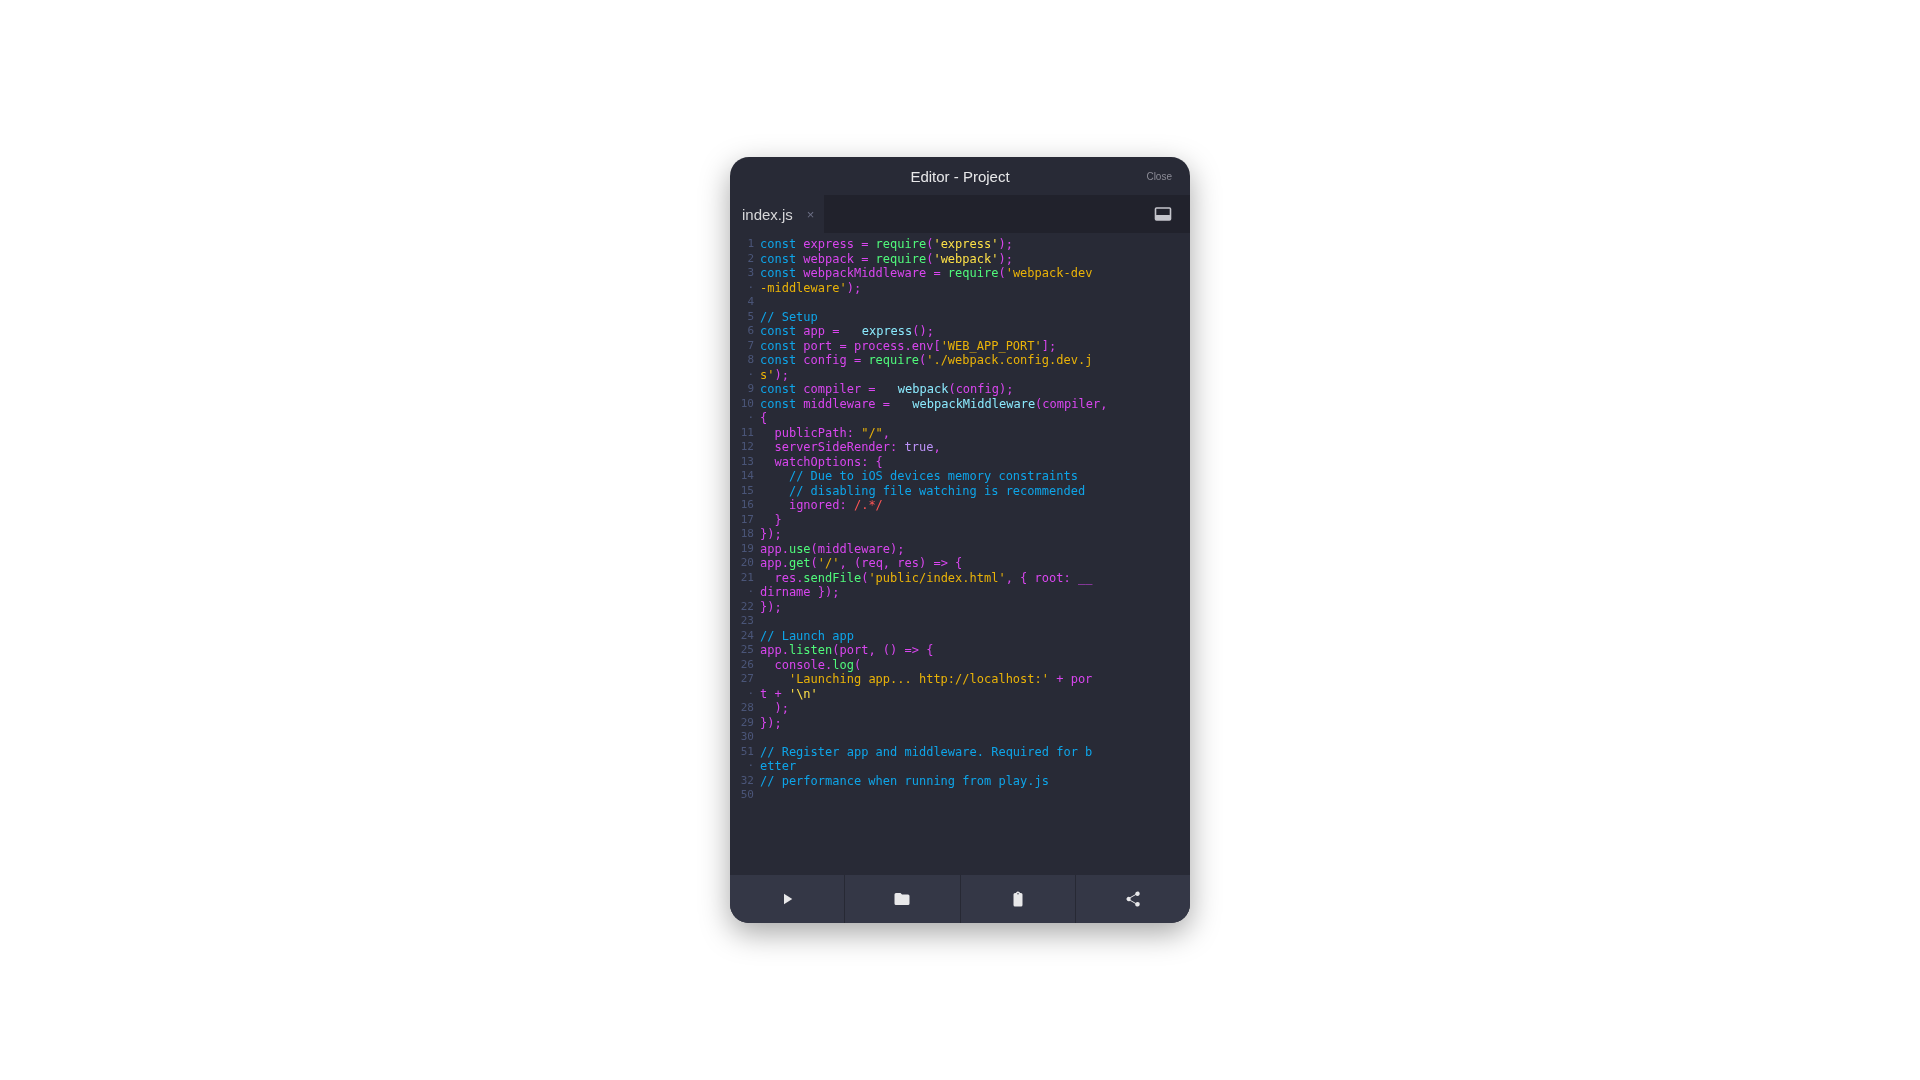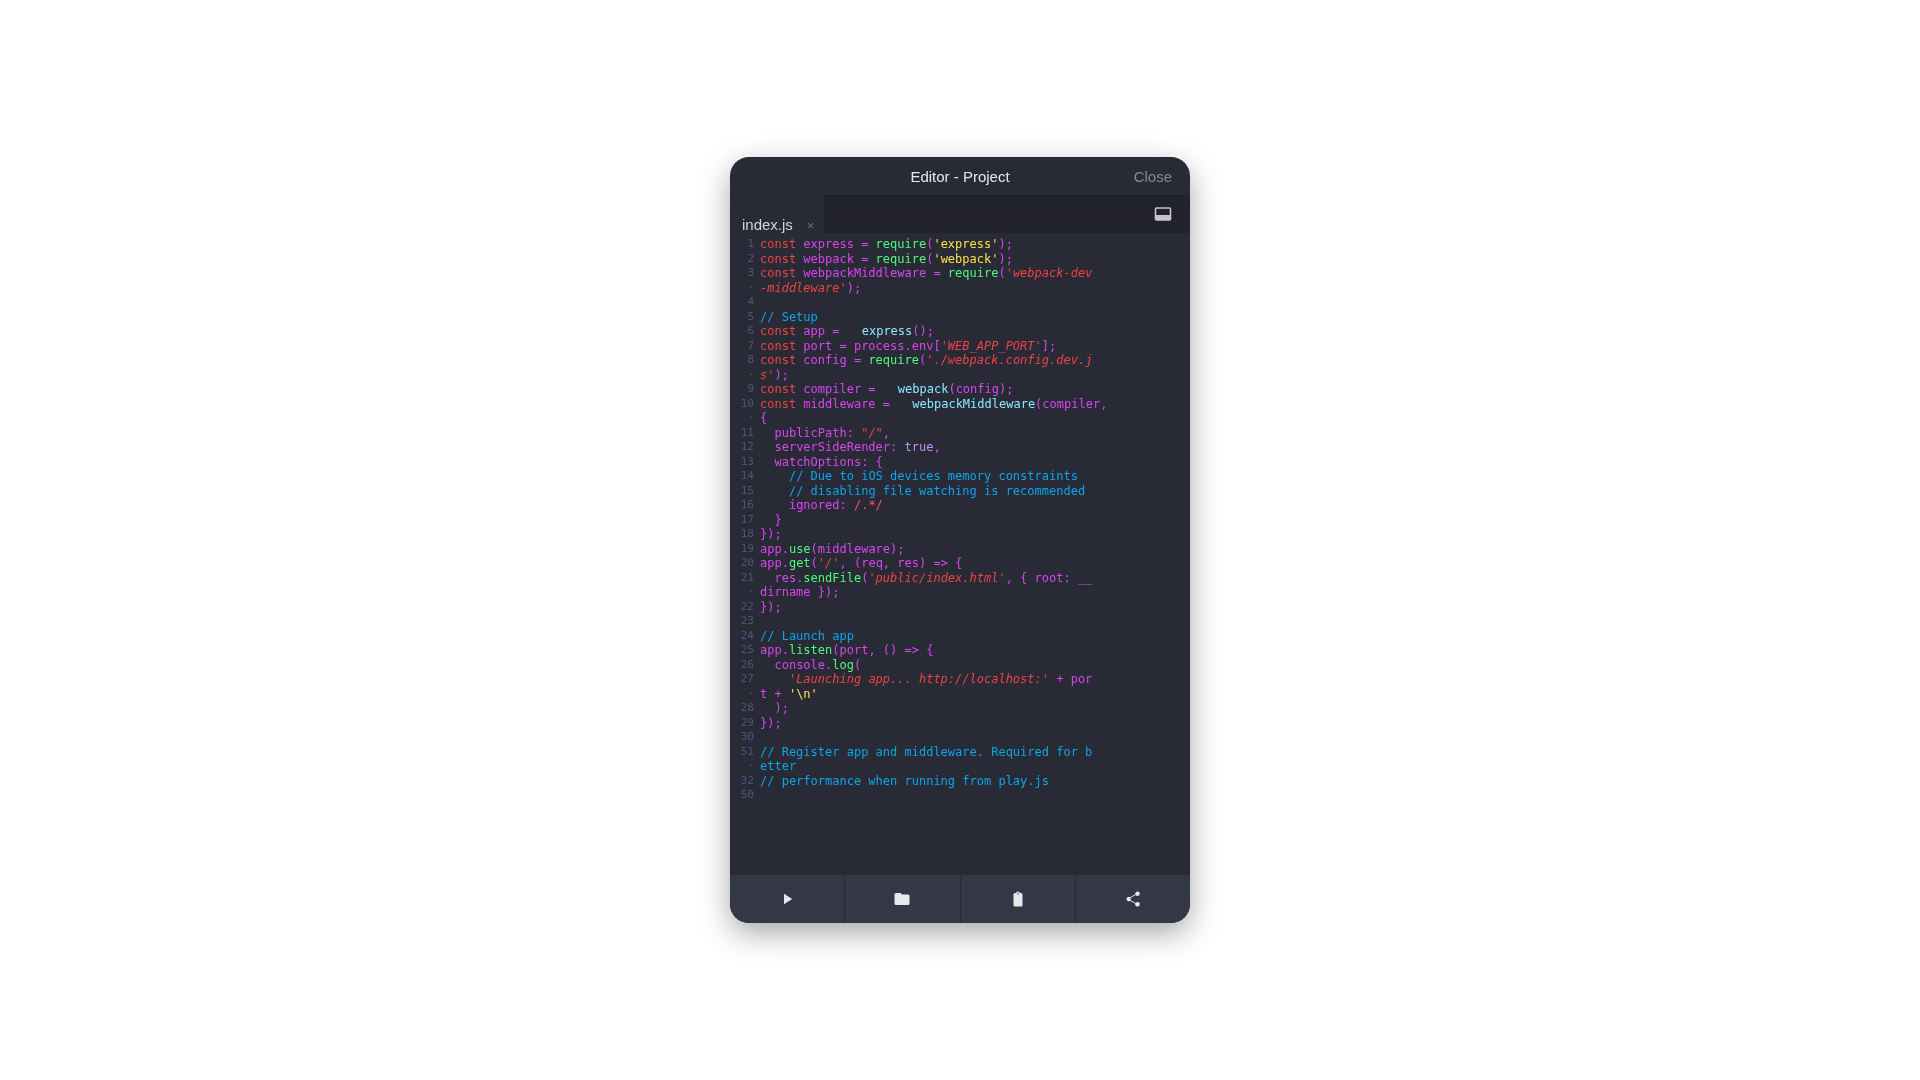--- a/index.html
+++ b/index.html
@@ -33,34 +33,34 @@
     font-size: 15px;
   }
   .close-btn {
     position: absolute;
     right: 18px;
     top: 0;
     height: 38px;
     display: flex;
     align-items: center;
     color: #8b8b96;
-    font-size: 15px;
+    font-size: 10px;
     cursor: pointer;
   }
   .tabbar {
     height: 38px;
     background: #21222c;
     display: flex;
     align-items: stretch;
     position: relative;
   }
   .tab {
     background: #282a36;
     display: flex;
-    align-items: flex-end;
+    align-items: center;
     padding: 0 10px 0 12px;
     color: #d6d6d8;
     font-size: 15px;
     gap: 14px;
   }
   .tab-close { color: #6c6f85; font-size: 13px; cursor: pointer; }
   .panel-btn {
     position: absolute;
     right: 8px;
     top: 0;
@@ -92,25 +92,25 @@
   }
   .gutter div { height: 14.5px; }
   .code {
     flex: 1;
     color: #f8f8f2;
     white-space: pre-wrap;
     word-break: break-all;
     padding-right: 4px;
   }
   .code .row { min-height: 14.5px; }
-  .tok-kw   { color: #ef4444; }     
+  .tok-kw   { color: #0ea5e9; }     
   .tok-name { color: #d946ef; }
   .tok-fn   { color: #50fa7b; }     
   .tok-call { color: #8be9fd; margin-left: 15px; }     
-  .tok-str  { color: #ef4444; font-style: italic; }     
+  .tok-str  { color: #eab308; }     
   .tok-str2 { color: #fde047; }
   .tok-cmt2 { color: #0ea5e9; }
   .tok-bool { color: #bd93f9; }
   .tok-re   { color: #ff5555; }
 
   .bottombar {
     height: 48px;
     background: #343746;
     display: flex;
   }

